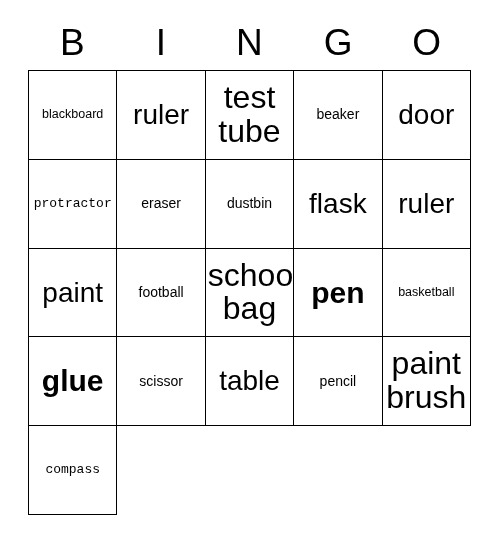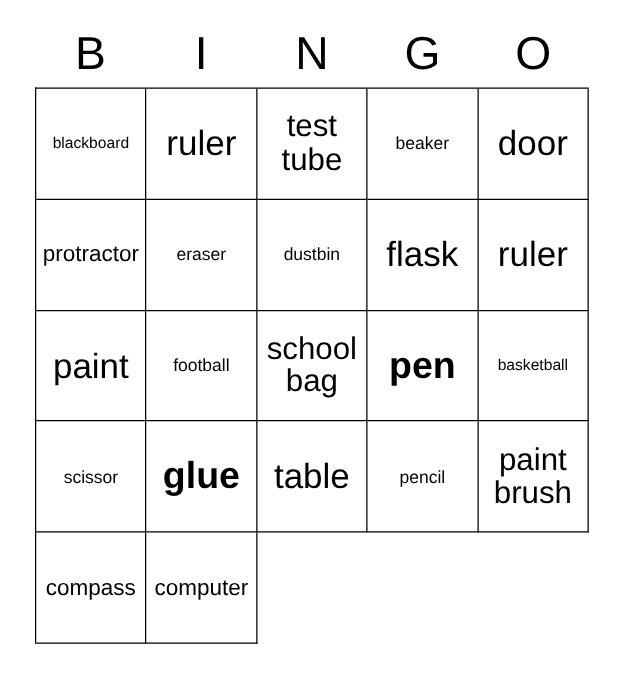--- a/index.html
+++ b/index.html
@@ -69,23 +69,23 @@
   .cell span {
     display: block;
     width: 100%;
     line-height: 1.06;
     word-break: normal;
     hyphens: none;
   }
   
   .fs-xl  { font-size: 30px; font-weight: bold; }
   .fs-lg  { font-size: 28px; }
-  .fs-md  { font-size: 25px; }
+  .fs-md  { font-size: 32px; }
   .fs-sm  { font-size: 14px; }
-  .fs-xs  { font-size: 18px; }
+  .fs-xs  { font-size: 13px; font-family: Liberation Mono, monospace; }
   .fs-xxs { font-size: 12.5px; }
 </style>
 </head>
 <body>
 
 <div id="card">
 
   <div id="header">
       <div class="hcell">B</div>
       <div class="hcell">I</div>
@@ -134,35 +134,32 @@
       <div class="cell">
         <span class="fs-md">school bag</span>
       </div>
       <div class="cell">
         <span class="fs-xl">pen</span>
       </div>
       <div class="cell">
         <span class="fs-xxs">basketball</span>
       </div>
       <div class="cell">
-        <span class="fs-sm">scissor</span>
+        <span class="fs-xl">glue</span>
       </div>
       <div class="cell">
-        <span class="fs-xl">glue</span>
+        <span class="fs-sm">scissor</span>
       </div>
       <div class="cell">
         <span class="fs-lg">table</span>
       </div>
       <div class="cell">
         <span class="fs-sm">pencil</span>
       </div>
       <div class="cell">
         <span class="fs-md">paint brush</span>
       </div>
       <div class="cell">
         <span class="fs-xs">compass</span>
       </div>
-      <div class="cell">
-        <span class="fs-xs">computer</span>
-      </div>
     </div>
 
 </div>
 
 </body></html>

